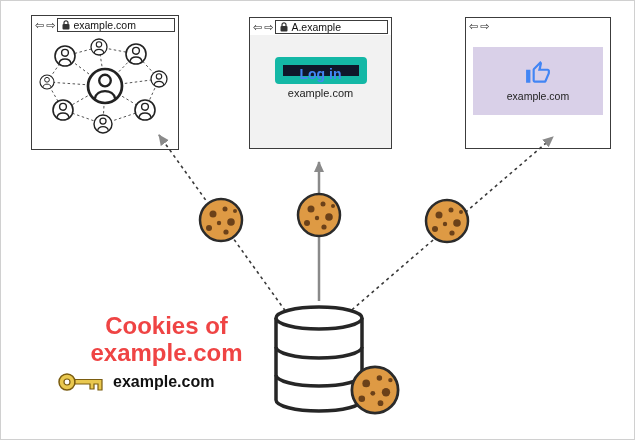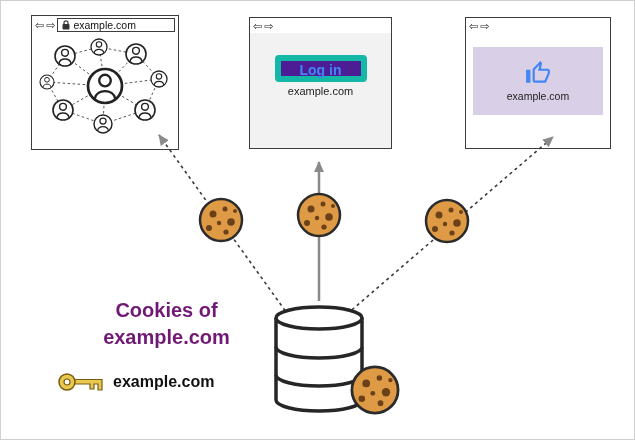--- a/index.html
+++ b/index.html
@@ -10,29 +10,29 @@
   .toolbar{display:flex;align-items:center;gap:3px;padding:2px 3px 1px 3px;}
   .navs{font-size:11px;color:#222;letter-spacing:-1px;line-height:12px;white-space:nowrap;}
   .urlbox{flex:1;border:1.5px solid #3c3c3c;height:14px;display:flex;align-items:center;gap:3px;padding:0 4px;font-size:10.5px;color:#111;box-sizing:border-box;background:#fff;}
   .content{flex:1;position:relative;overflow:hidden;}
 
   #win1{left:30px;top:14px;width:148px;height:135px;}
   #win2{left:248px;top:16px;width:143px;height:132px;}
   #win3{left:464px;top:16px;width:146px;height:132px;}
 
   #win2 .content{background:#f2f2f2;display:flex;flex-direction:column;align-items:center;}
-  .login-btn{margin-top:22px;width:92px;height:27px;background:#4c1d95;border:6px solid #14b8a6;border-radius:4px;color:#4285F4;font-weight:700;font-size:14px;font-family:"Liberation Sans",sans-serif;cursor:pointer;}
+  .login-btn{margin-top:22px;width:92px;height:27px;background:#0f172a;border:8px solid #14b8a6;border-radius:4px;color:#4285F4;font-weight:700;font-size:14px;font-family:"Liberation Sans",sans-serif;cursor:pointer;}
   .iframe-domain{margin-top:3px;font-size:11px;color:#222;}
 
   #win3 .content{display:flex;flex-direction:column;align-items:center;}
   .purple-frame{margin-top:14px;width:130px;height:68px;background:#D9D0E8;display:flex;flex-direction:column;align-items:center;justify-content:center;gap:2px;}
   .purple-frame .iframe-domain{margin-top:2px;font-size:10.5px;color:#222;}
 
   
-  #heading{position:absolute;left:78px;top:296px;width:175px;text-align:center;font-size:20px;font-weight:700;color:#701a75;line-height:27px;}
+  #heading{position:absolute;left:78px;top:311px;width:175px;text-align:center;font-size:24px;font-weight:700;color:#ef4444;line-height:27px;}
   #keyrow{position:absolute;left:56px;top:369px;display:flex;align-items:center;gap:8px;}
   #keylabel{font-size:16px;font-weight:700;color:#111;}
 
   
   #overlay{position:absolute;left:0;top:0;pointer-events:none;}
   .graph-svg{display:block;margin:1px auto 0 auto;}
 </style>
 </head>
 <body>
 
@@ -89,20 +89,27 @@
           <use href="#person" transform="translate(14,48) scale(0.7)"></use>
         </g>
       </svg>
     </div>
   </div>
 
   <div class="window" id="win2">
     <div class="toolbar">
       <span class="navs">⇦</span>
       <span class="navs">⇨</span>
+      <div class="urlbox">
+        <svg width="8" height="10" viewBox="0 0 8 10">
+          <rect x="0.5" y="4" width="7" height="5.5" rx="1" fill="#333"></rect>
+          <path d="M2 4 V2.8 a2 2 0 0 1 4 0 V4" fill="none" stroke="#333" stroke-width="1.2"></path>
+        </svg>
+        <span>A.example</span>
+      </div>
     </div>
     <div class="content">
       <button class="login-btn">Log in</button>
       <div class="iframe-domain">example.com</div>
     </div>
   </div>
 
   <div class="window" id="win3">
     <div class="toolbar">
       <span class="navs">⇦</span>

